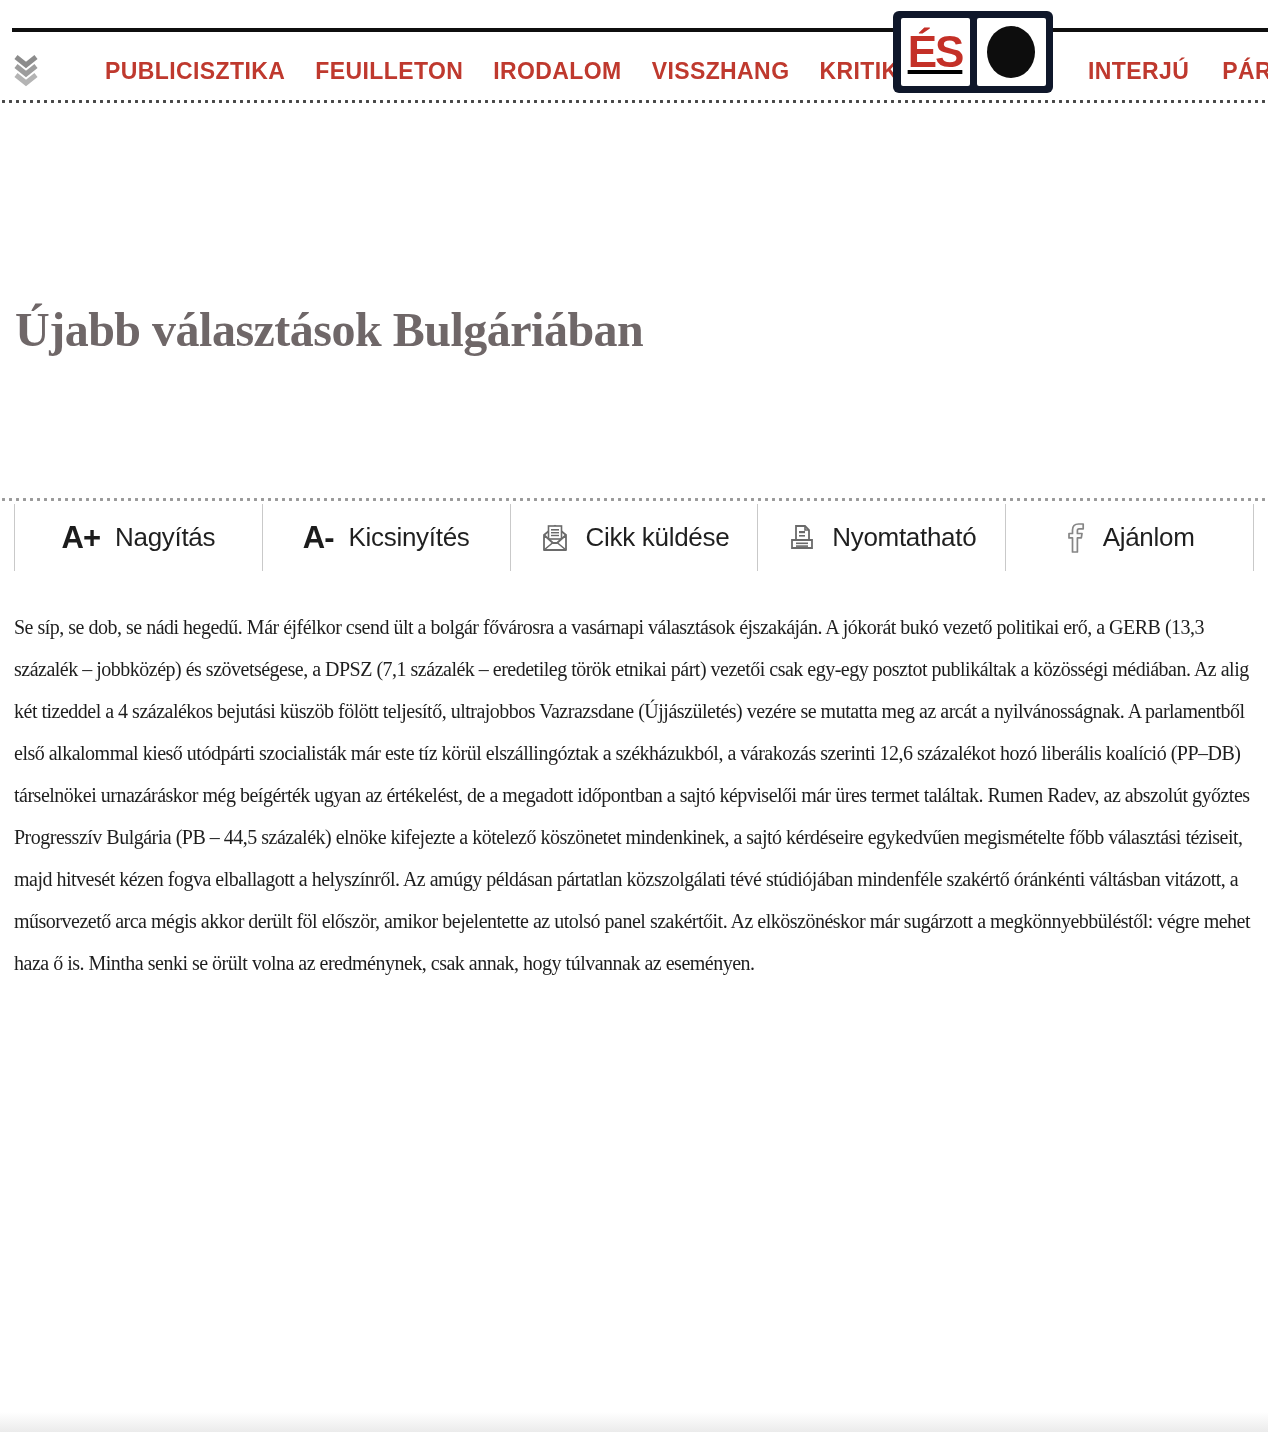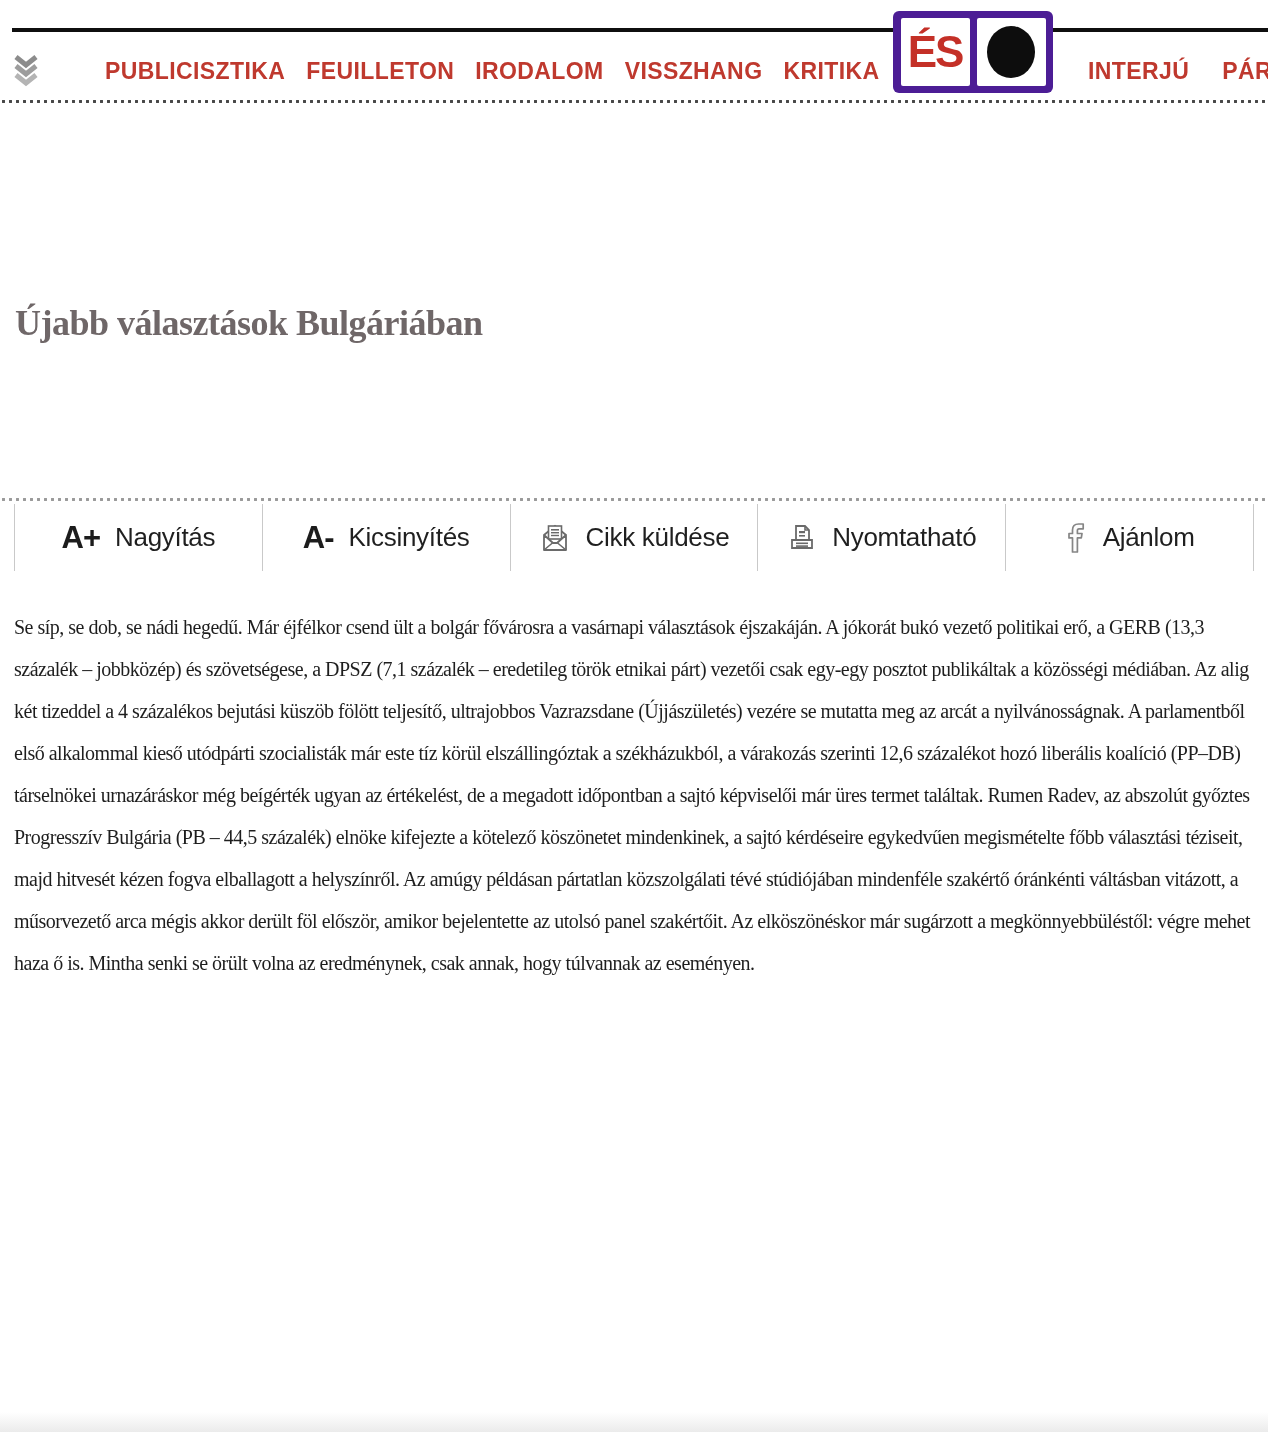--- a/index.html
+++ b/index.html
@@ -18,29 +18,29 @@
     background:#0f0f0f;
   }
   .chevron-wrap { position:absolute; left:13px; top:54px; cursor:pointer; }
 
   .nav-row {
     position:absolute; top:58px;
     display:flex; align-items:center;
     font-weight:bold; font-size:23px; letter-spacing:.4px;
     color:#bf392e; white-space:nowrap;
   }
-  .nav-left  { left:105px; gap:21px; }
+  .nav-left  { left:105px; gap:30px; }
   .nav-right { left:1088px; gap:33px; }
   .nav-item { cursor:pointer; }
 
   .logo {
     position:absolute; left:893px; top:11px; width:160px; height:82px;
-    background:#4c1d95; border-radius:6px; z-index:5;
+    background:#0f172a; border-radius:6px; z-index:5;
     display:flex; align-items:center; justify-content:center; gap:7px;
-    padding:6px; cursor:pointer;
+    padding:6px; cursor:pointer;text-decoration:underline;
   }
   .logo-panel {
     width:69px; height:68px; background:#ffffff; border-radius:2px;
     display:flex; align-items:center; justify-content:center;
   }
   .logo-es {
     font-weight:bold; font-size:44px; letter-spacing:-2px;
     color:#c43027; line-height:1;
   }
   .logo-dot { width:48px; height:52px; border-radius:50%; background:#0d0d0d; }
@@ -65,21 +65,21 @@
   }
   .title {
     position:absolute; left:13px; top:181px;
     font-family:"Liberation Serif", serif;
     font-size:88px; font-weight:bold; letter-spacing:-2px;
     color:#151515; line-height:1.05; white-space:nowrap;
   }
   .subtitle {
     position:absolute; left:15px; top:302px;
     font-family:"Liberation Serif", serif;
-    font-size:36px; font-weight:bold; letter-spacing:-.5px;
+    font-size:48px; font-weight:bold; letter-spacing:-.5px;
     color:#6f6768;
   }
   .meta {
     position:absolute; left:16px; top:410px;
     font-size:26px; font-style:italic; letter-spacing:-.4px;
     color:#1b1b1b;
   }
 
   
   .toolbar {

